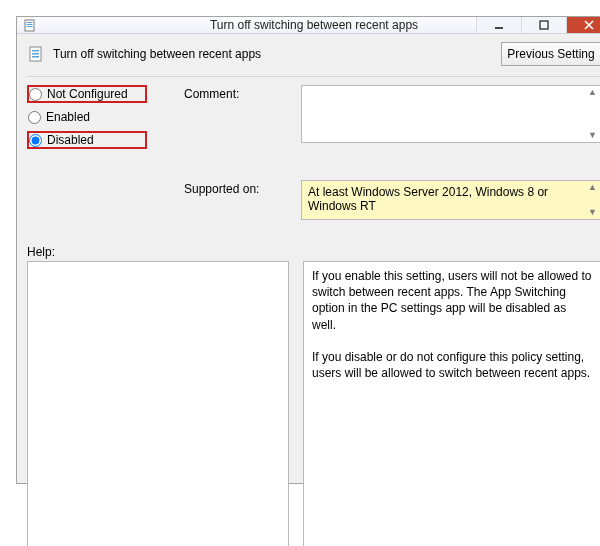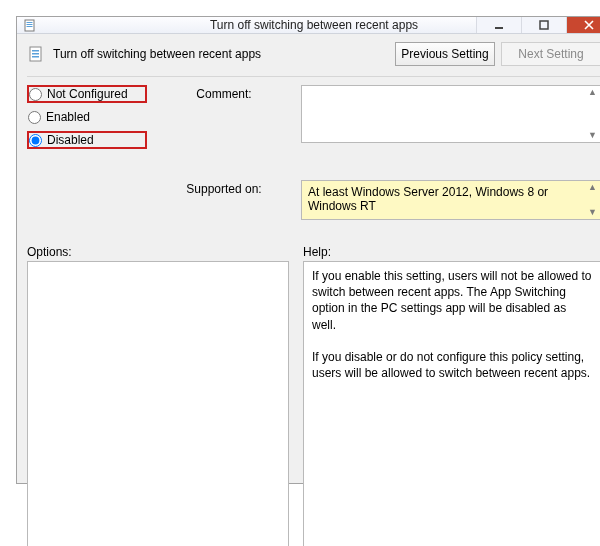--- a/index.html
+++ b/index.html
@@ -129,21 +129,21 @@
     box-sizing: border-box;
   }
   .radio-item input[type=radio] {
     margin: 0;
     width: 13px; height: 13px;
   }
   .hl {
     border: 2px solid #cc1f1f;
     padding: 0 2px 0 0;
   }
-  .lbl-right { text-align: center; padding-top: 2px;}
+  .lbl-right { text-align: left; padding-top: 2px;}
   .comment-box, .supported-box {
     border: 1px solid #b9b9b9;
     background: #fff;
     position: relative;
     box-sizing: border-box;
     font-size: 12px;
     display: flex;
   }
   .comment-box { grid-column: 3; grid-row: 1 / span 2; height: 58px; }
   .supported-box { grid-column: 3; grid-row: 3 / span 2; height: 40px; background:#fef9c3; }
@@ -257,23 +257,20 @@
           <rect x="2" y="2" width="11" height="14" fill="#fff" stroke="#8a8a8a"></rect>
           <rect x="4" y="5" width="7" height="1.5" fill="#5aa0da"></rect>
           <rect x="4" y="8" width="7" height="1.5" fill="#5aa0da"></rect>
           <rect x="4" y="11" width="7" height="1.5" fill="#5aa0da"></rect>
         </svg>
       </span>
       <span class="page-title">Turn off switching between recent apps</span>
       <div class="nav-btn">
         <span>Previous Setting</span>
       </div>
-      <div class="nav-btn disabled">
-        <span>Next Setting</span>
-      </div>
     </div>
 
     <div class="divider"></div>
 
     <div class="form-area">
       <div class="radio-col">
         <label class="radio-item hl">
           <input type="radio" name="state" style="">
           <span>Not Configured</span>
         </label>
@@ -300,21 +297,20 @@
       <div class="supported-box">
         <div class="supported-inner">At least Windows Server 2012, Windows 8 or Windows RT</div>
         <div class="ud-arrows">
             <span>▲</span>
             <span>▼</span>
           </div>
       </div>
     </div>
 
     <div class="panels-labels">
-      <div class="opt-label">Options:</div>
       <div>Help:</div>
     </div>
 
     <div class="panels">
       <div class="panel options"></div>
       <div class="panel">
         <div>If you enable this setting, users will not be allowed to switch between recent apps. The App Switching option in the PC settings app will be disabled as well.</div>
         <br>
         <div>If you disable or do not configure this policy setting, users will be allowed to switch between recent apps.</div>
       </div>

